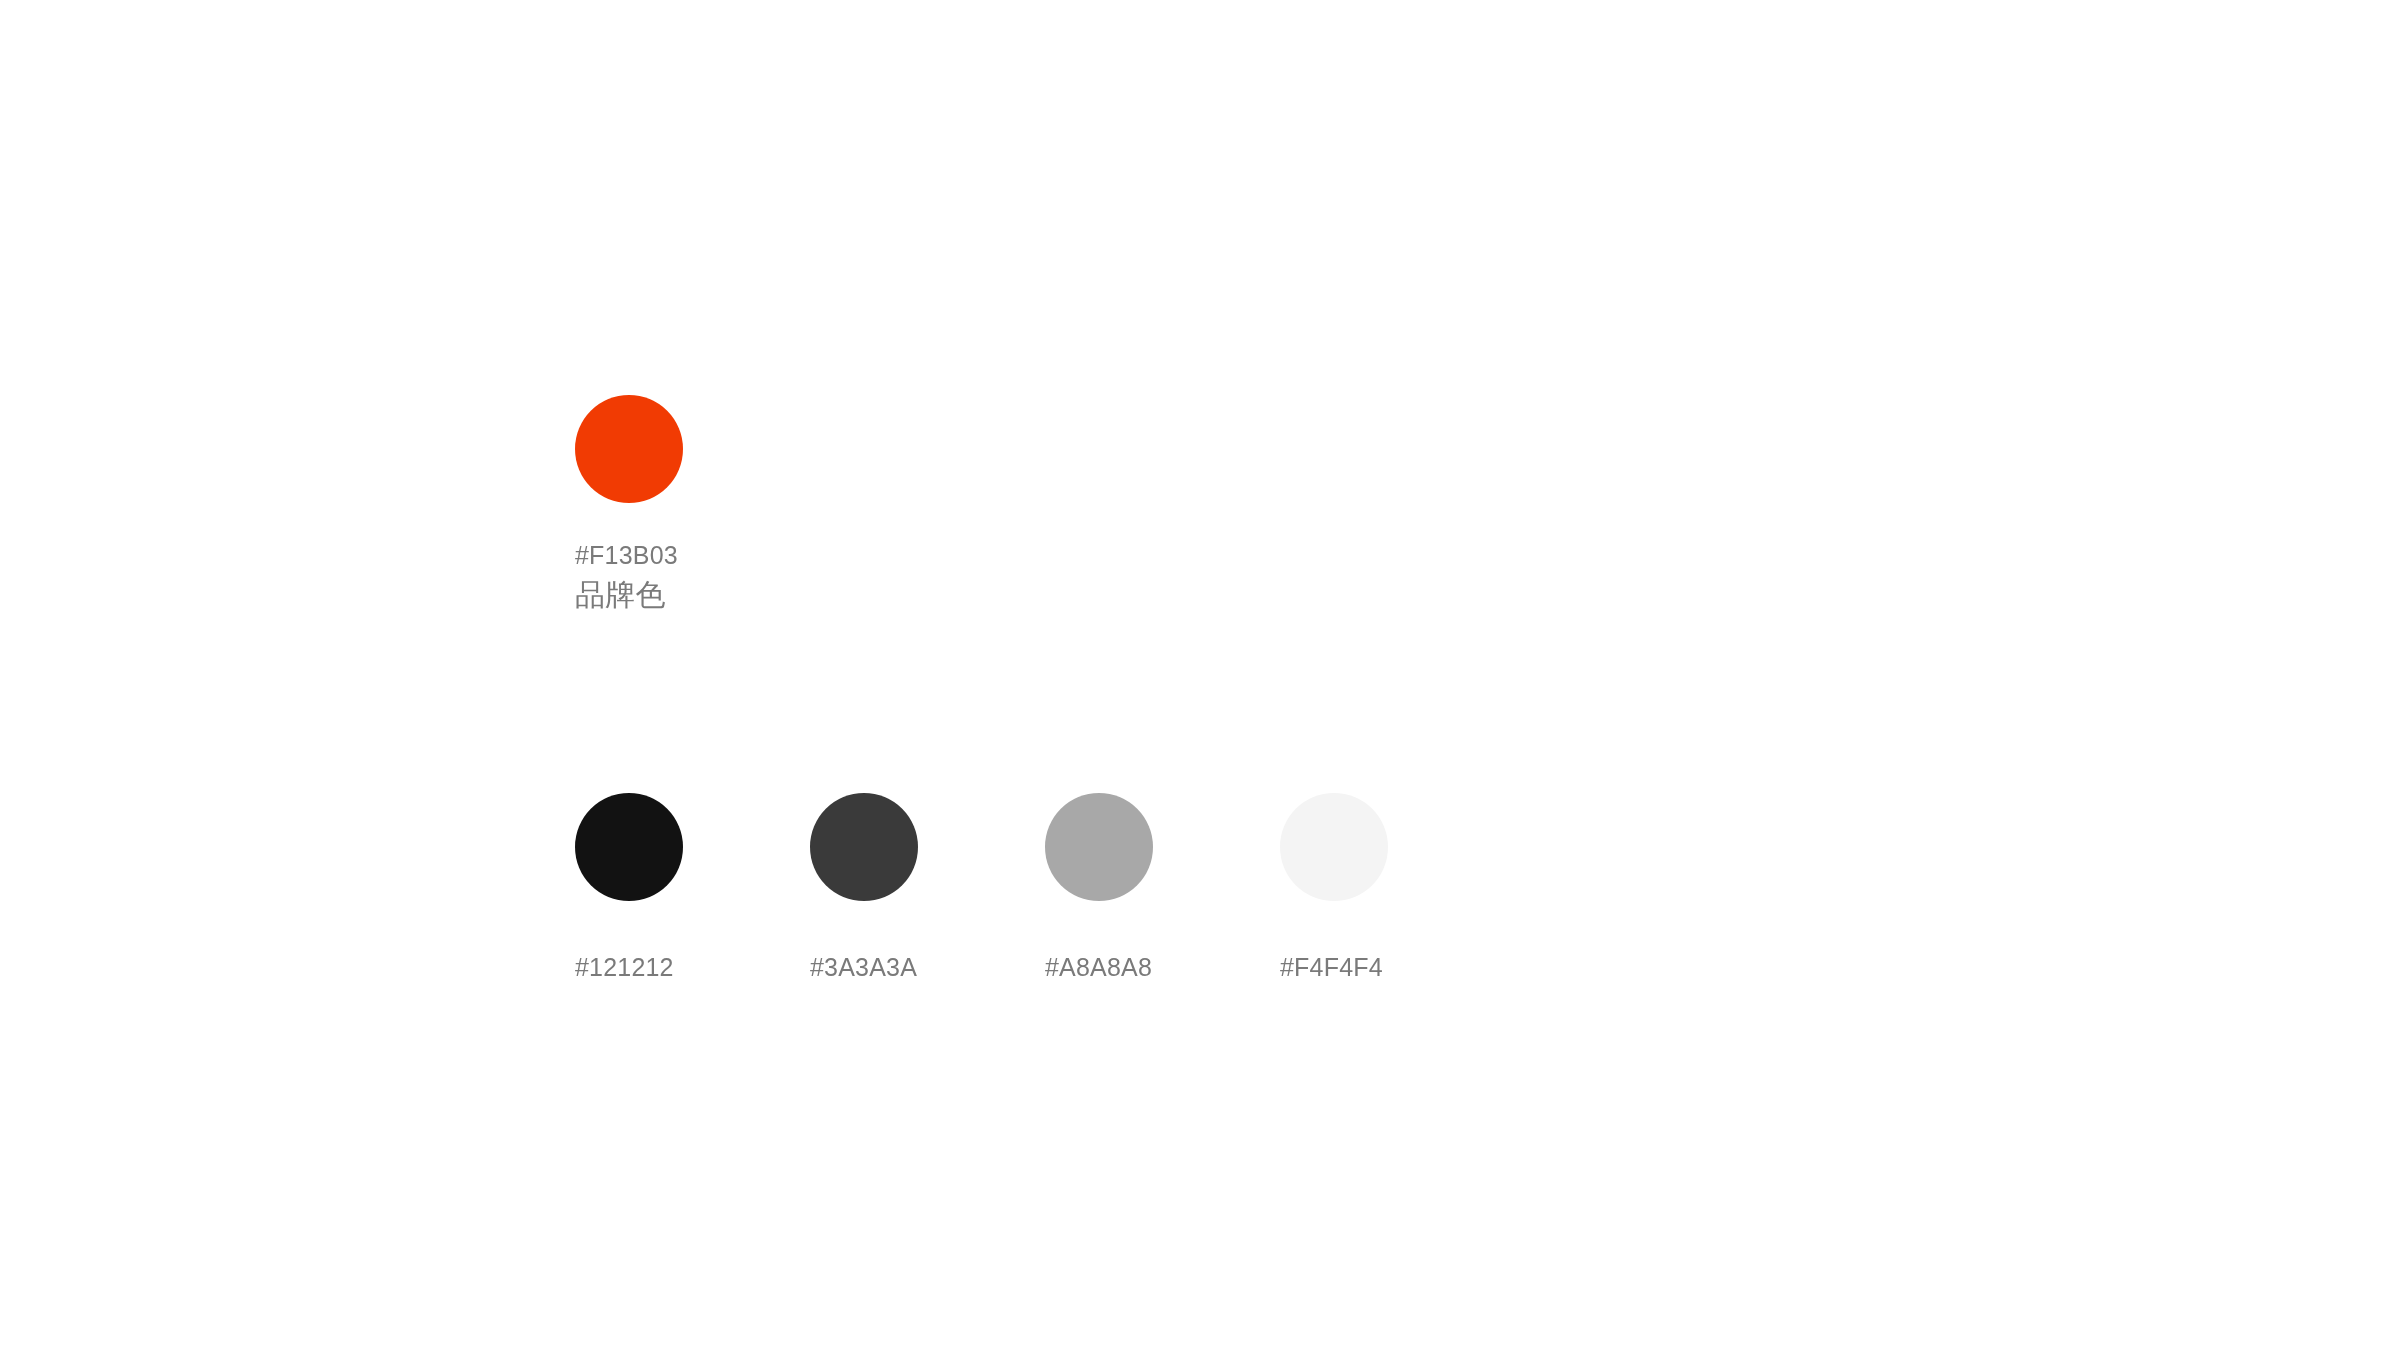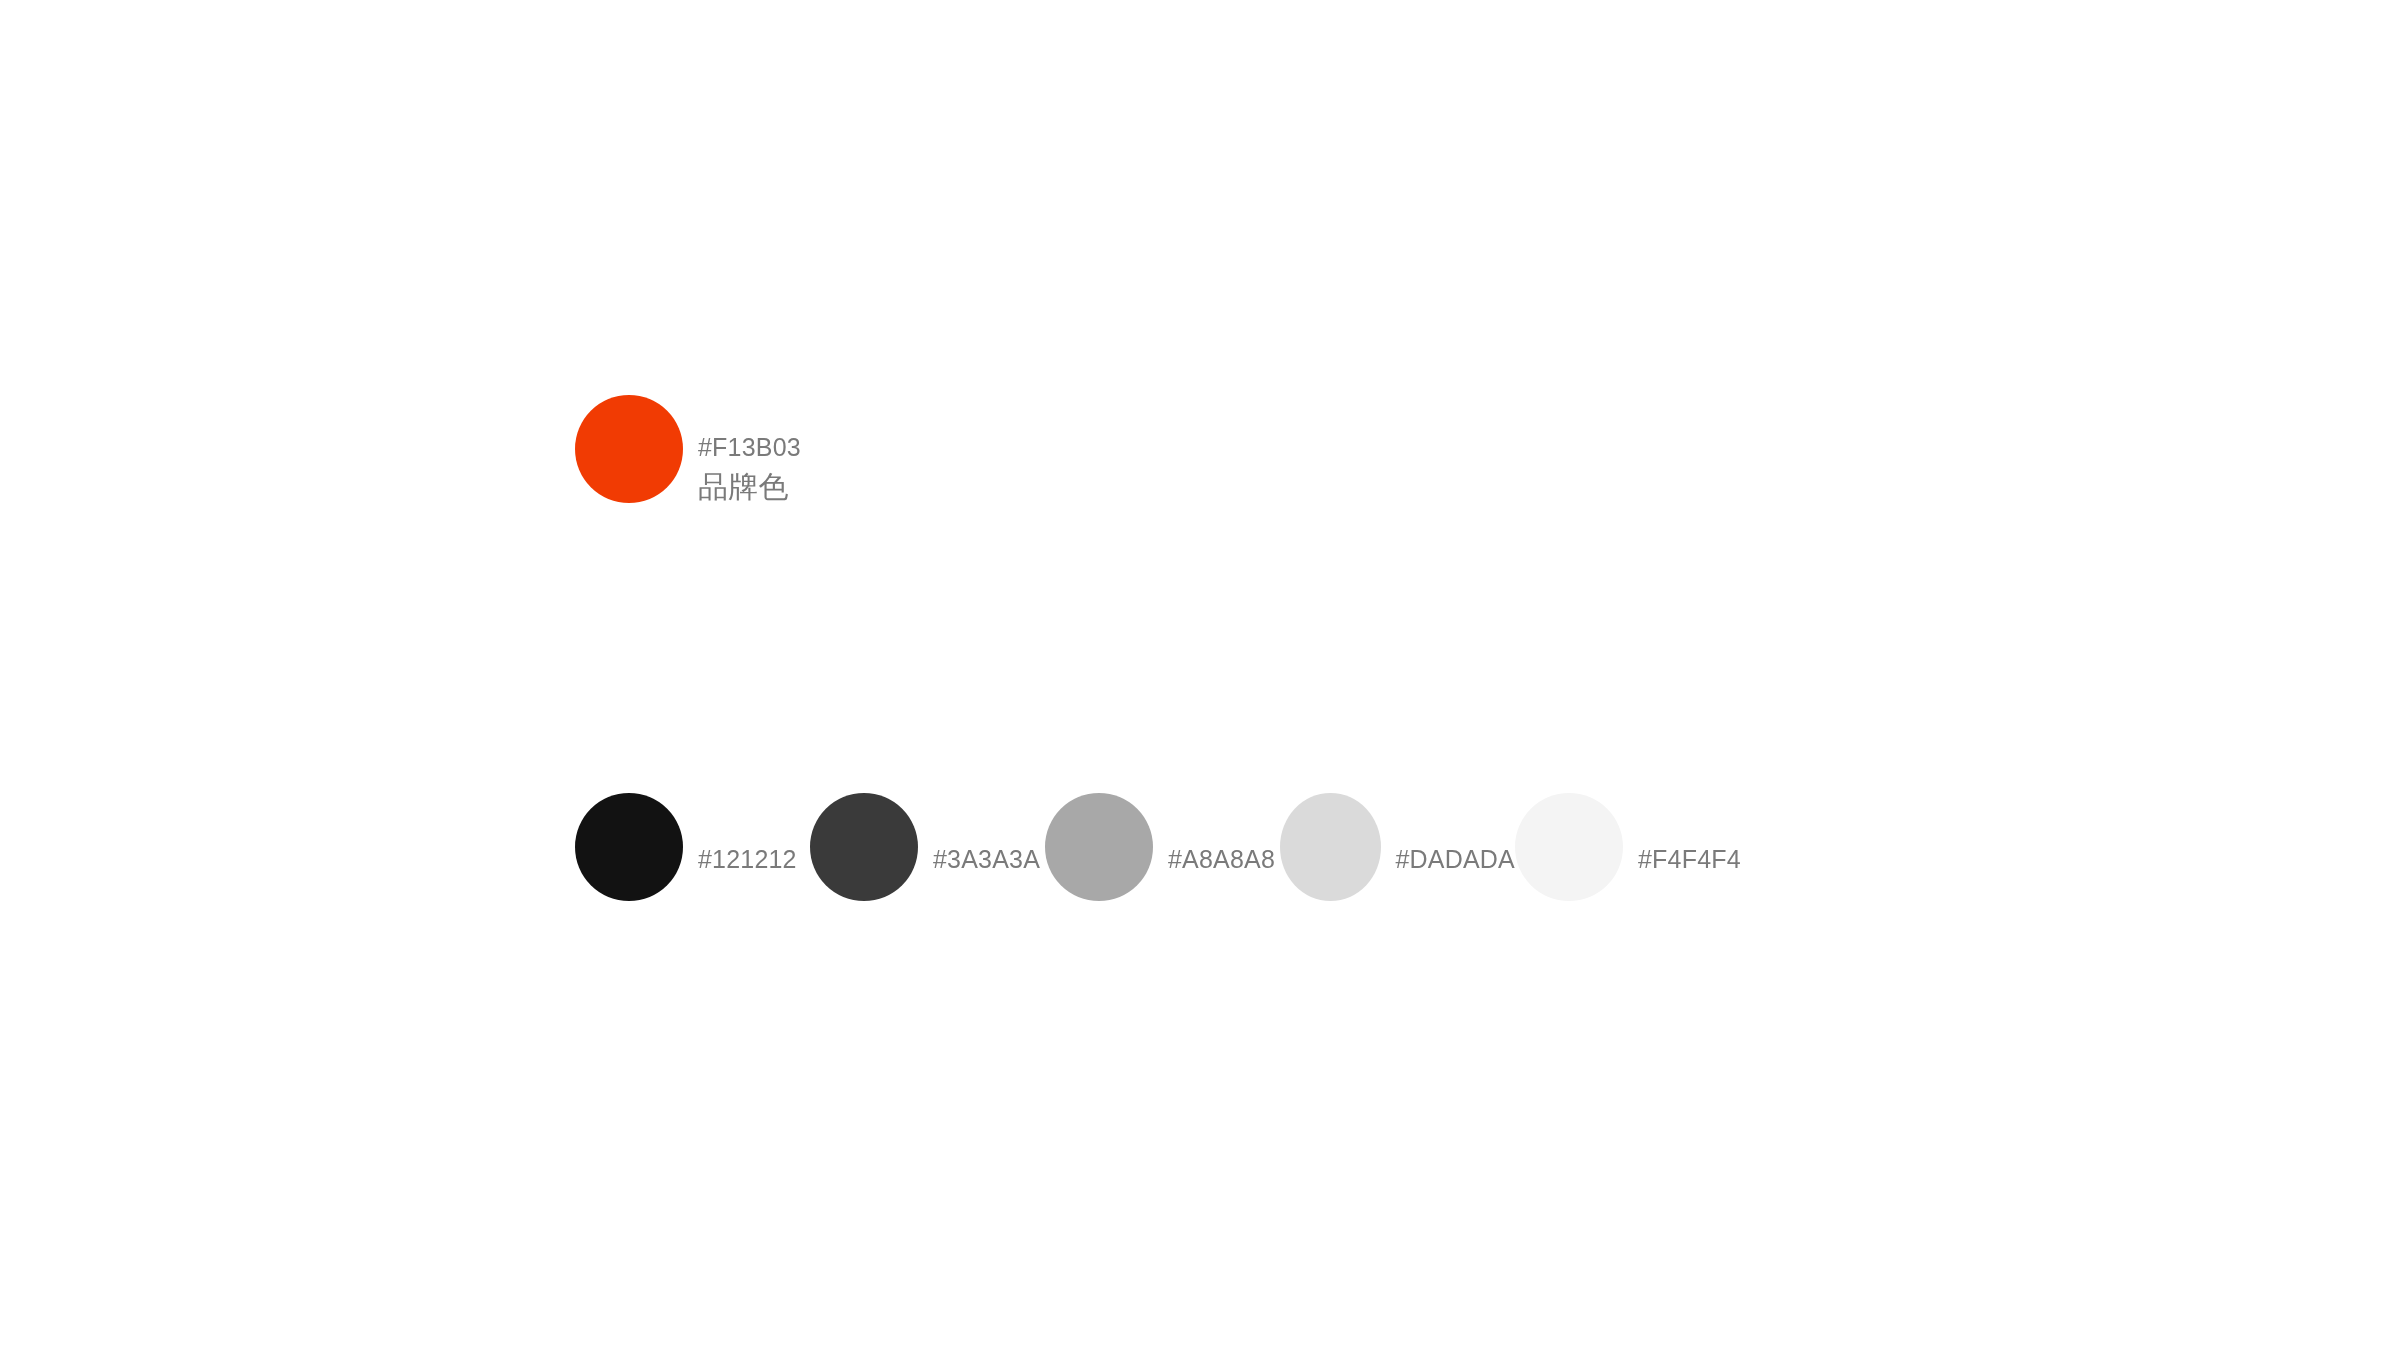--- a/index.html
+++ b/index.html
@@ -45,23 +45,22 @@
     align-items: flex-start;
   }
 
   .neutral-row .swatch-cell {
     width: 235px;
     flex: 0 0 235px;
   }
 
   .swatch-cell {
     display: flex;
-    flex-direction: row;
+    flex-direction: column;
     align-items: flex-start;
-    gap: 15px;
   }
 
   .swatch-dot {
     width: 108px;
     height: 108px;
     border-radius: 50%;
     display: block;
   }
 
   .swatch-labels {
@@ -125,26 +124,20 @@
     </div>
 
 
     <div class="swatch-cell">
       <span class="swatch-dot" style="background:#A8A8A8;"></span>
       <div class="swatch-labels">
         <span class="swatch-hex">#A8A8A8</span>
       </div>
     </div>
 
-    <div class="swatch-cell">
-      <span class="swatch-dot" style="background:#DADADA;"></span>
-      <div class="swatch-labels">
-        <span class="swatch-hex">#DADADA</span>
-      </div>
-    </div>
 
     <div class="swatch-cell">
       <span class="swatch-dot" style="background:#F4F4F4;"></span>
       <div class="swatch-labels">
         <span class="swatch-hex">#F4F4F4</span>
       </div>
     </div>
 
   </div>
 

